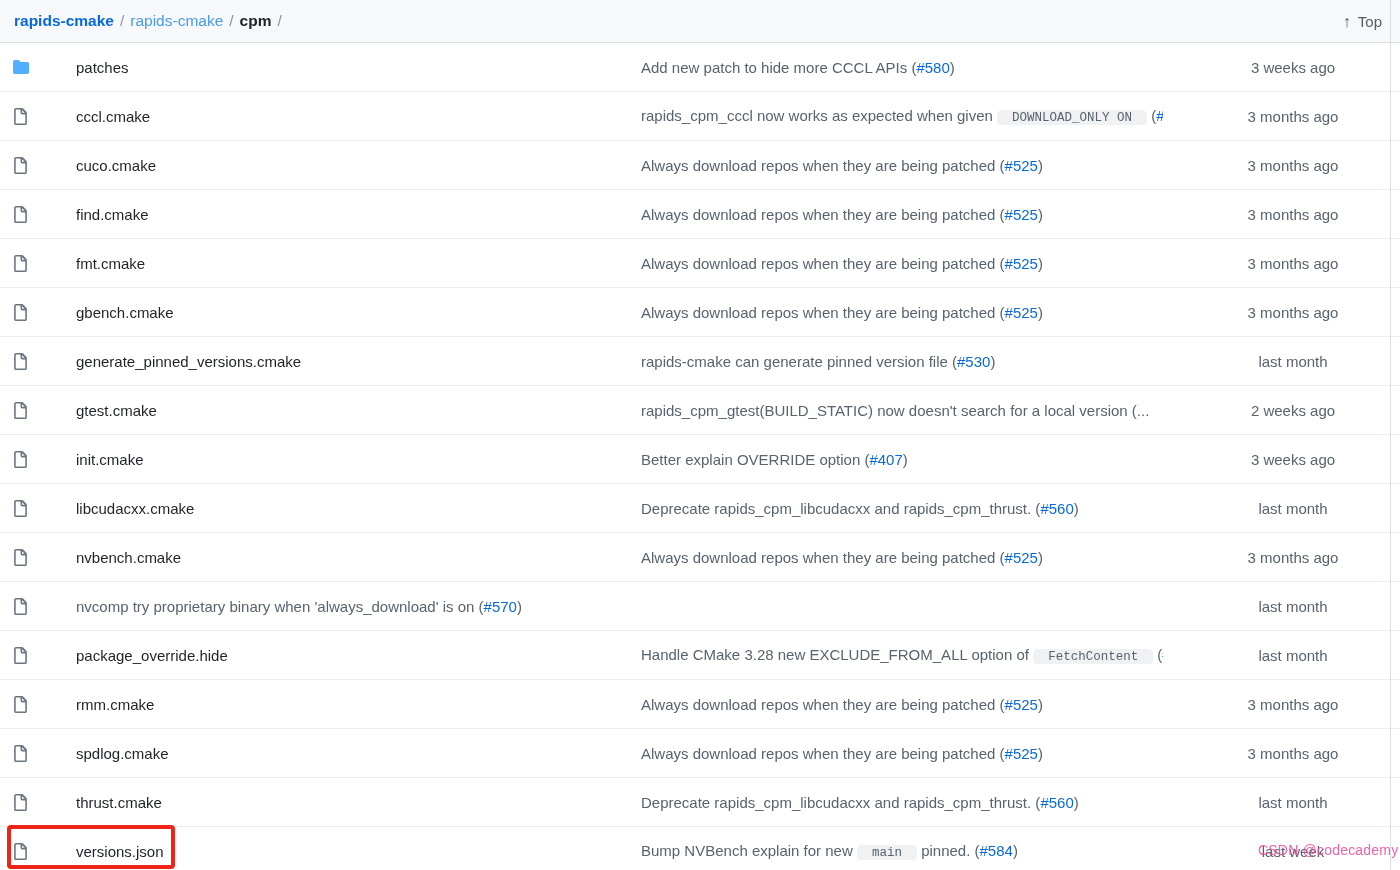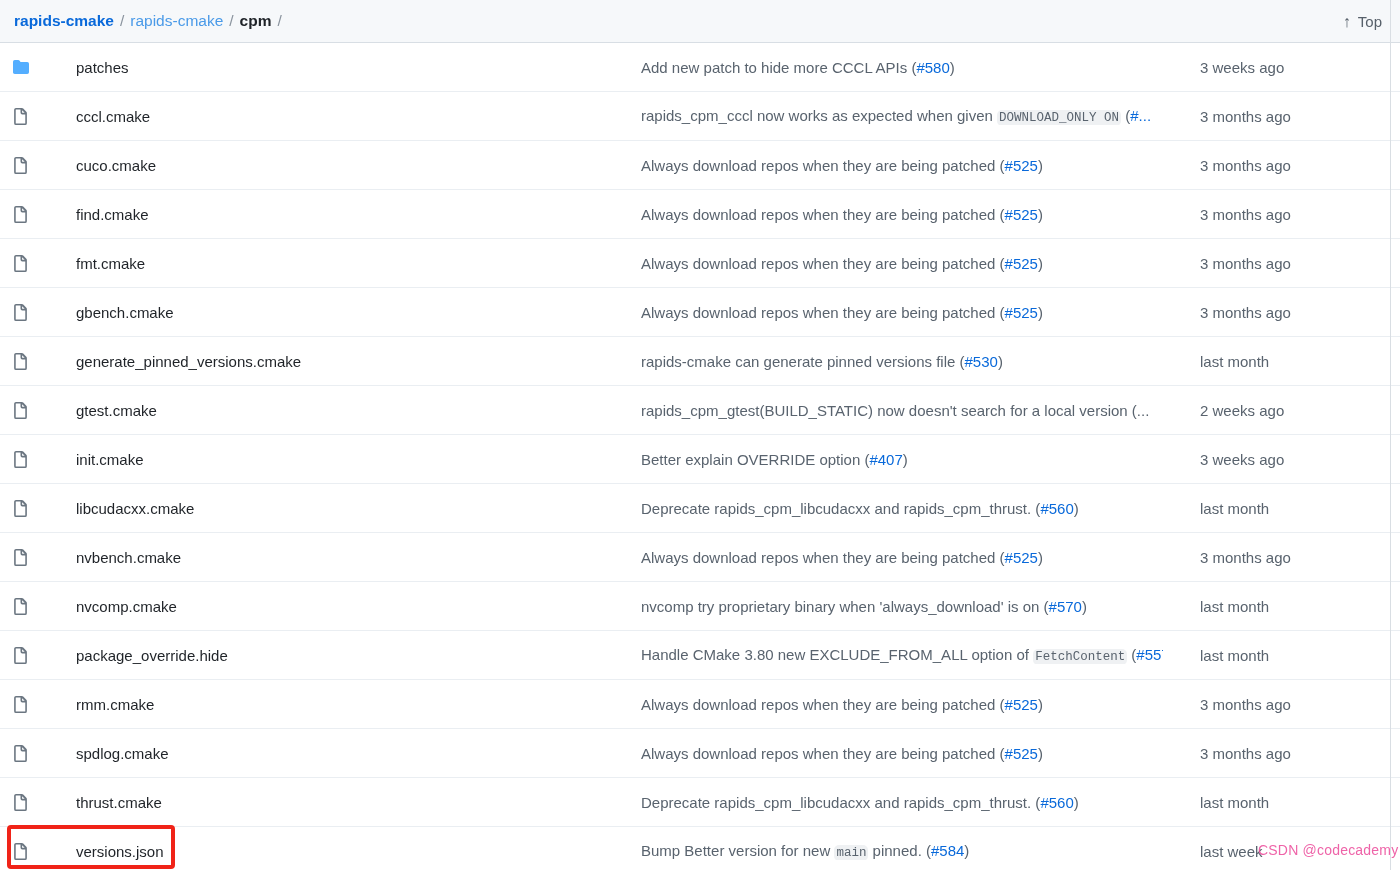--- a/index.html
+++ b/index.html
@@ -114,27 +114,27 @@
   }
   .cell-msg .pr {
     color: #0969da;
     cursor: pointer;
   }
   .cell-msg code {
     font-family: "Liberation Mono", "DejaVu Sans Mono", monospace;
     font-size: 12.5px;
     background: #eff1f3;
     border-radius: 5px;
-    padding: 1px 2px;
+    padding: 1px 15px;
     color: #59636e;
   }
   .cell-time {
     flex: 0 0 200px;
     width: 200px;
-    text-align: left;
+    text-align: center;
     font-size: 15px;
     color: #59636e;
     padding-right: 14px;
     white-space: nowrap;
   }
 
   
   .right-rule {
     position: absolute;
     top: 0; right: 9px;
@@ -246,21 +246,21 @@
         <div class="cell-msg"><span>Always download repos when they are being patched (</span><span class="pr">#525</span><span>)</span></div>
         <div class="cell-time">3 months ago</div>
       </div>
       <div class="file-row">
         <div class="cell-icon">
           <svg class="icon-svg" width="17" height="17" viewBox="0 0 16 16" aria-hidden="true">
             <path fill="#6b7681" d="M2 1.75C2 .784 2.784 0 3.75 0h5.586c.464 0 .909.184 1.237.513l2.914 2.914c.329.328.513.773.513 1.237v9.586A1.75 1.75 0 0 1 12.25 16h-8.5A1.75 1.75 0 0 1 2 14.25Zm1.75-.25a.25.25 0 0 0-.25.25v12.5c0 .138.112.25.25.25h8.5a.25.25 0 0 0 .25-.25V6h-2.75A1.75 1.75 0 0 1 8 4.25V1.5Zm5.75.56v2.19c0 .138.112.25.25.25h2.19L9.5 2.06Z"></path>
           </svg>
         </div>
         <div class="cell-name">generate_pinned_versions.cmake</div>
-        <div class="cell-msg"><span>rapids-cmake can generate pinned versions file (</span><span class="pr">#530</span><span>)</span></div>
+        <div class="cell-msg"><span>rapids-cmake can generate pinned version file (</span><span class="pr">#530</span><span>)</span></div>
         <div class="cell-time">last month</div>
       </div>
       <div class="file-row">
         <div class="cell-icon">
           <svg class="icon-svg" width="17" height="17" viewBox="0 0 16 16" aria-hidden="true">
             <path fill="#6b7681" d="M2 1.75C2 .784 2.784 0 3.75 0h5.586c.464 0 .909.184 1.237.513l2.914 2.914c.329.328.513.773.513 1.237v9.586A1.75 1.75 0 0 1 12.25 16h-8.5A1.75 1.75 0 0 1 2 14.25Zm1.75-.25a.25.25 0 0 0-.25.25v12.5c0 .138.112.25.25.25h8.5a.25.25 0 0 0 .25-.25V6h-2.75A1.75 1.75 0 0 1 8 4.25V1.5Zm5.75.56v2.19c0 .138.112.25.25.25h2.19L9.5 2.06Z"></path>
           </svg>
         </div>
         <div class="cell-name">gtest.cmake</div>
         <div class="cell-msg"><span>rapids_cpm_gtest(BUILD_STATIC) now doesn't search for a local version (...</span></div>
@@ -295,32 +295,31 @@
         <div class="cell-name">nvbench.cmake</div>
         <div class="cell-msg"><span>Always download repos when they are being patched (</span><span class="pr">#525</span><span>)</span></div>
         <div class="cell-time">3 months ago</div>
       </div>
       <div class="file-row">
         <div class="cell-icon">
           <svg class="icon-svg" width="17" height="17" viewBox="0 0 16 16" aria-hidden="true">
             <path fill="#6b7681" d="M2 1.75C2 .784 2.784 0 3.75 0h5.586c.464 0 .909.184 1.237.513l2.914 2.914c.329.328.513.773.513 1.237v9.586A1.75 1.75 0 0 1 12.25 16h-8.5A1.75 1.75 0 0 1 2 14.25Zm1.75-.25a.25.25 0 0 0-.25.25v12.5c0 .138.112.25.25.25h8.5a.25.25 0 0 0 .25-.25V6h-2.75A1.75 1.75 0 0 1 8 4.25V1.5Zm5.75.56v2.19c0 .138.112.25.25.25h2.19L9.5 2.06Z"></path>
           </svg>
         </div>
-        <div class="cell-name">nvcomp.cmake</div>
         <div class="cell-msg"><span>nvcomp try proprietary binary when 'always_download' is on (</span><span class="pr">#570</span><span>)</span></div>
         <div class="cell-time">last month</div>
       </div>
       <div class="file-row">
         <div class="cell-icon">
           <svg class="icon-svg" width="17" height="17" viewBox="0 0 16 16" aria-hidden="true">
             <path fill="#6b7681" d="M2 1.75C2 .784 2.784 0 3.75 0h5.586c.464 0 .909.184 1.237.513l2.914 2.914c.329.328.513.773.513 1.237v9.586A1.75 1.75 0 0 1 12.25 16h-8.5A1.75 1.75 0 0 1 2 14.25Zm1.75-.25a.25.25 0 0 0-.25.25v12.5c0 .138.112.25.25.25h8.5a.25.25 0 0 0 .25-.25V6h-2.75A1.75 1.75 0 0 1 8 4.25V1.5Zm5.75.56v2.19c0 .138.112.25.25.25h2.19L9.5 2.06Z"></path>
           </svg>
         </div>
         <div class="cell-name">package_override.hide</div>
-        <div class="cell-msg"><span>Handle CMake 3.80 new EXCLUDE_FROM_ALL option of </span><code>FetchContent</code><span> (</span><span class="pr">#557</span><span>)</span></div>
+        <div class="cell-msg"><span>Handle CMake 3.28 new EXCLUDE_FROM_ALL option of </span><code>FetchContent</code><span> (</span><span class="pr">#557</span><span>)</span></div>
         <div class="cell-time">last month</div>
       </div>
       <div class="file-row">
         <div class="cell-icon">
           <svg class="icon-svg" width="17" height="17" viewBox="0 0 16 16" aria-hidden="true">
             <path fill="#6b7681" d="M2 1.75C2 .784 2.784 0 3.75 0h5.586c.464 0 .909.184 1.237.513l2.914 2.914c.329.328.513.773.513 1.237v9.586A1.75 1.75 0 0 1 12.25 16h-8.5A1.75 1.75 0 0 1 2 14.25Zm1.75-.25a.25.25 0 0 0-.25.25v12.5c0 .138.112.25.25.25h8.5a.25.25 0 0 0 .25-.25V6h-2.75A1.75 1.75 0 0 1 8 4.25V1.5Zm5.75.56v2.19c0 .138.112.25.25.25h2.19L9.5 2.06Z"></path>
           </svg>
         </div>
         <div class="cell-name">rmm.cmake</div>
         <div class="cell-msg"><span>Always download repos when they are being patched (</span><span class="pr">#525</span><span>)</span></div>
@@ -346,21 +345,21 @@
         <div class="cell-msg"><span>Deprecate rapids_cpm_libcudacxx and rapids_cpm_thrust. (</span><span class="pr">#560</span><span>)</span></div>
         <div class="cell-time">last month</div>
       </div>
       <div class="file-row">
         <div class="cell-icon">
           <svg class="icon-svg" width="17" height="17" viewBox="0 0 16 16" aria-hidden="true">
             <path fill="#6b7681" d="M2 1.75C2 .784 2.784 0 3.75 0h5.586c.464 0 .909.184 1.237.513l2.914 2.914c.329.328.513.773.513 1.237v9.586A1.75 1.75 0 0 1 12.25 16h-8.5A1.75 1.75 0 0 1 2 14.25Zm1.75-.25a.25.25 0 0 0-.25.25v12.5c0 .138.112.25.25.25h8.5a.25.25 0 0 0 .25-.25V6h-2.75A1.75 1.75 0 0 1 8 4.25V1.5Zm5.75.56v2.19c0 .138.112.25.25.25h2.19L9.5 2.06Z"></path>
           </svg>
         </div>
         <div class="cell-name">versions.json</div>
-        <div class="cell-msg"><span>Bump Better version for new </span><code>main</code><span> pinned. (</span><span class="pr">#584</span><span>)</span></div>
+        <div class="cell-msg"><span>Bump NVBench explain for new </span><code>main</code><span> pinned. (</span><span class="pr">#584</span><span>)</span></div>
         <div class="cell-time">last week</div>
       </div>
     </div>
 
   <div class="right-rule"></div>
 
   <div class="annotation-box" id="annotation-box" style="left: 7px; top: 825px; width: 168px; height: 44px;"></div>
 
   <div class="watermark" id="watermark" style="left: 1258px; top: 842px;">CSDN @codecademy</div>
 </div>

